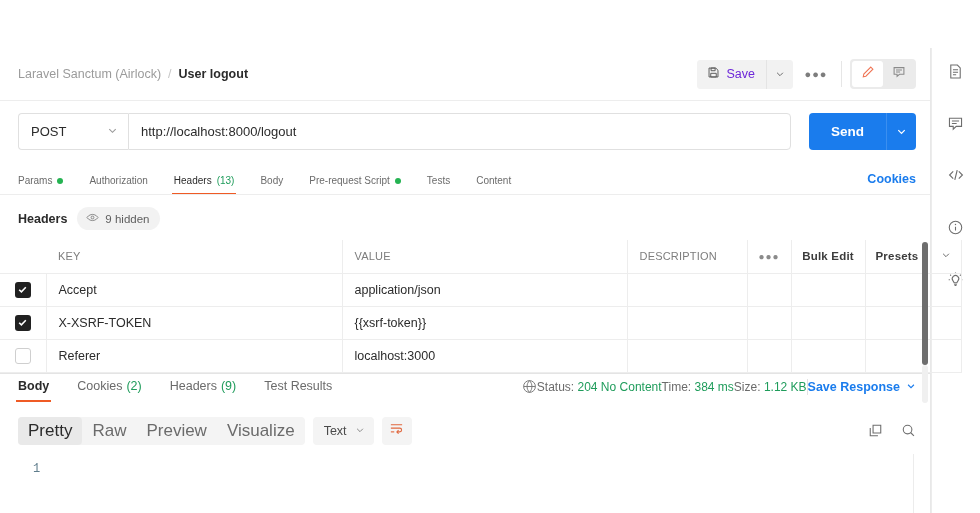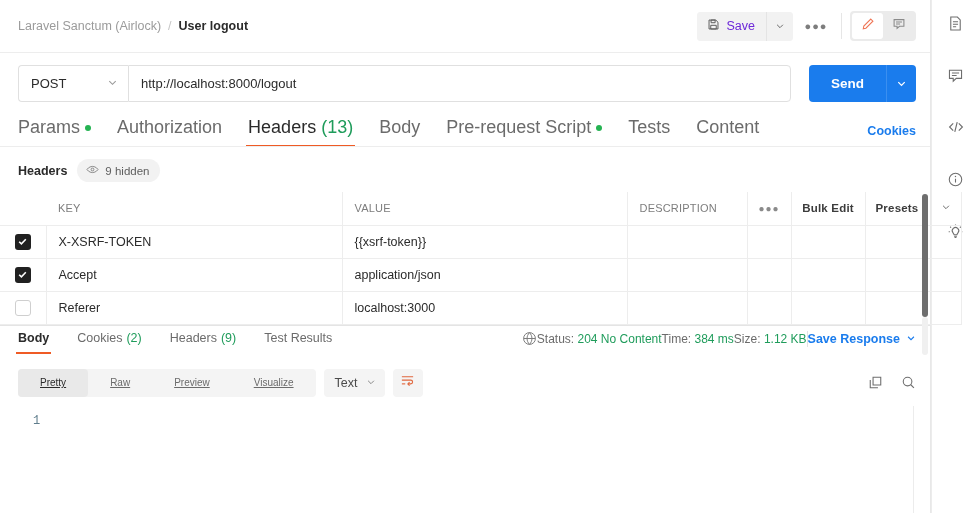--- a/index.html
+++ b/index.html
@@ -4,21 +4,21 @@
 <style>
   * { box-sizing: border-box; margin: 0; padding: 0; }
   html, body {
     width: 980px; height: 513px;
     font-family: "Liberation Sans", sans-serif;
     background: #ffffff;
     color: #2b2b2b;
     overflow: hidden;
     -webkit-font-smoothing: antialiased;
   }
-  .app { position: relative; width: 980px; height: 415px; display: flex; }
+  .app { position: relative; width: 980px; height: 415px; display: flex; margin-top: 48px; }
   .main { width: 931px; height: 513px; position: relative; border-right: 1px solid #e8e8e8; }
 
   
   .topbar {
     height: 53px; display: flex; align-items: center;
     padding: 0 14px 0 18px; border-bottom: 1px solid #ededed;
     background: #fff;
   }
   .breadcrumb { display: flex; align-items: center; font-size: 12.5px; }
   .crumb-collection { color: #9b9b9b; }
@@ -58,21 +58,21 @@
     flex: 1; height: 37px; border: 1px solid #e0e0e0; border-radius: 0 4px 4px 0;
     display: flex; align-items: center; padding: 0 12px; font-size: 13px; color: #2b2b2b;
     background: #fff; margin-left: -10px;
   }
   .send-group { display: flex; align-items: center; background: #1a7ced; border-radius: 4px; overflow: hidden; margin-left: 8px; }
   .send-btn { height: 37px; padding: 12px 22px; display: flex; align-items: center; color: #fff; font-size: 13.5px; font-weight: bold; cursor: pointer; }
   .send-caret { width: 30px; height: 37px; display: flex; align-items: center; justify-content: center; border-left: 1px solid #3b8ff0; color: #fff; cursor: pointer; }
 
   
   .reqtabs { display: flex; align-items: flex-end; padding: 0 14px 0 18px; height: 33px; position: relative; }
-  .rtab { display: flex; align-items: center; gap: 5px; font-size: 18px; color: #6b6b6b; padding: 0 0 9px 0; margin-right: 26px; cursor: pointer; position: relative; }
+  .rtab { display: flex; align-items: center; gap: 5px; font-size: 10px; color: #6b6b6b; padding: 0 0 9px 0; margin-right: 26px; cursor: pointer; position: relative; }
   .rtab.active { color: #2b2b2b; }
   .rtab.active::after { content: ""; position: absolute; left: -2px; right: -2px; bottom: 0; height: 2px; background: #ef5b25; }
   .rtab .count { color: #1f9c5b; }
   .greendot { width: 6px; height: 6px; border-radius: 50%; background: #25b352; display: inline-block; }
   .cookies-link { margin-left: auto; font-size: 12.5px; color: #1a7ced; font-weight: bold; padding-bottom: 9px; cursor: pointer; }
   .reqtabs-rule { position: absolute; left: 0; right: 0; bottom: 0; height: 1px; background: #ededed; }
 
   
   .headers-bar { display: flex; align-items: center; gap: 10px; padding: 12px 18px 10px 18px; }
   .headers-title { font-size: 12.5px; font-weight: bold; color: #2b2b2b; }
@@ -117,21 +117,21 @@
   .restab.active { color: #2b2b2b; font-weight: bold; }
   .restab.active::after { content: ""; position: absolute; left: 6px; right: 6px; bottom: 0; height: 2px; background: #ef5b25; }
   .restab .count { color: #1f9c5b; font-weight: normal; }
   .meta { margin-left: auto; display: flex; align-items: center; gap: 0; font-size: 12px; color: #6b6b6b; padding-bottom: 8px; }
   .meta .val { color: #1f9c5b; }
   .meta-sep { width: 1px; height: 16px; background: #e2e2e2; }
   .save-response { font-size: 12.5px; color: #1a7ced; font-weight: bold; display: flex; align-items: center; gap: 6px; cursor: pointer; }
 
   .viewbar { display: flex; align-items: center; padding: 9px 14px 9px 18px; gap: 8px; }
   .segment { display: flex; align-items: center; background: #f4f4f4; border-radius: 4px; height: 28px; }
-  .seg { height: 28px; padding: 0 22px; display: flex; align-items: center; font-size: 10px; color: #6b6b6b; border-radius: 4px; cursor: pointer; text-decoration: underline; }
+  .seg { height: 28px; padding: 0 10px; display: flex; align-items: center; font-size: 17px; color: #6b6b6b; border-radius: 4px; cursor: pointer; }
   .seg.active { background: #e9e9e9; color: #2b2b2b; }
   .dropbox { display: flex; align-items: center; gap: 8px; height: 28px; padding: 0 9px 0 11px; background: #f4f4f4; border-radius: 4px; font-size: 12.5px; color: #4a4a4a; cursor: pointer; }
   .wrapbtn { width: 30px; height: 28px; background: #f4f4f4; border-radius: 4px; display: flex; align-items: center; justify-content: center; cursor: pointer; }
   .view-right { margin-left: auto; display: flex; align-items: center; gap: 18px; color: #6e6e6e; }
   .icon-btn { cursor: pointer; display: flex; align-items: center; justify-content: center; }
 
   .bodyview { position: relative; height: 120px; }
   .gutter-num { position: absolute; left: 33px; top: 8px; font-size: 12px; color: #5f7d8c; font-family: "Liberation Mono", monospace; }
   .body-vline { position: absolute; left: 913px; top: 0; bottom: 0; width: 1px; background: #ececec; }
 
@@ -296,39 +296,39 @@
           <tr>
             <td class="col-check">
               <div class="cbwrap">
                 <div class="cb on">
                   <svg width="11" height="11" viewBox="0 0 12 12" fill="none" stroke="#ffffff" stroke-width="1.7">
                       <path d="M2.4 6.2l2.4 2.4 4.8-5"></path>
                     </svg>
                 </div>
               </div>
             </td>
-            <td class="col-key">X-XSRF-TOKEN</td>
-            <td class="col-value varval">{{xsrf-token}}</td>
+            <td class="col-key">Accept</td>
+            <td class="col-value">application/json</td>
             <td class="col-desc"></td>
             <td class="col-dots"></td>
             <td class="col-bulk"></td>
             <td class="col-presets"></td>
           </tr>
           <tr>
             <td class="col-check">
               <div class="cbwrap">
                 <div class="cb on">
                   <svg width="11" height="11" viewBox="0 0 12 12" fill="none" stroke="#ffffff" stroke-width="1.7">
                       <path d="M2.4 6.2l2.4 2.4 4.8-5"></path>
                     </svg>
                 </div>
               </div>
             </td>
-            <td class="col-key">Accept</td>
-            <td class="col-value">application/json</td>
+            <td class="col-key">X-XSRF-TOKEN</td>
+            <td class="col-value varval">{{xsrf-token}}</td>
             <td class="col-desc"></td>
             <td class="col-dots"></td>
             <td class="col-bulk"></td>
             <td class="col-presets"></td>
           </tr>
           <tr>
             <td class="col-check">
               <div class="cbwrap">
                 <div class="cb off"></div>
               </div>

